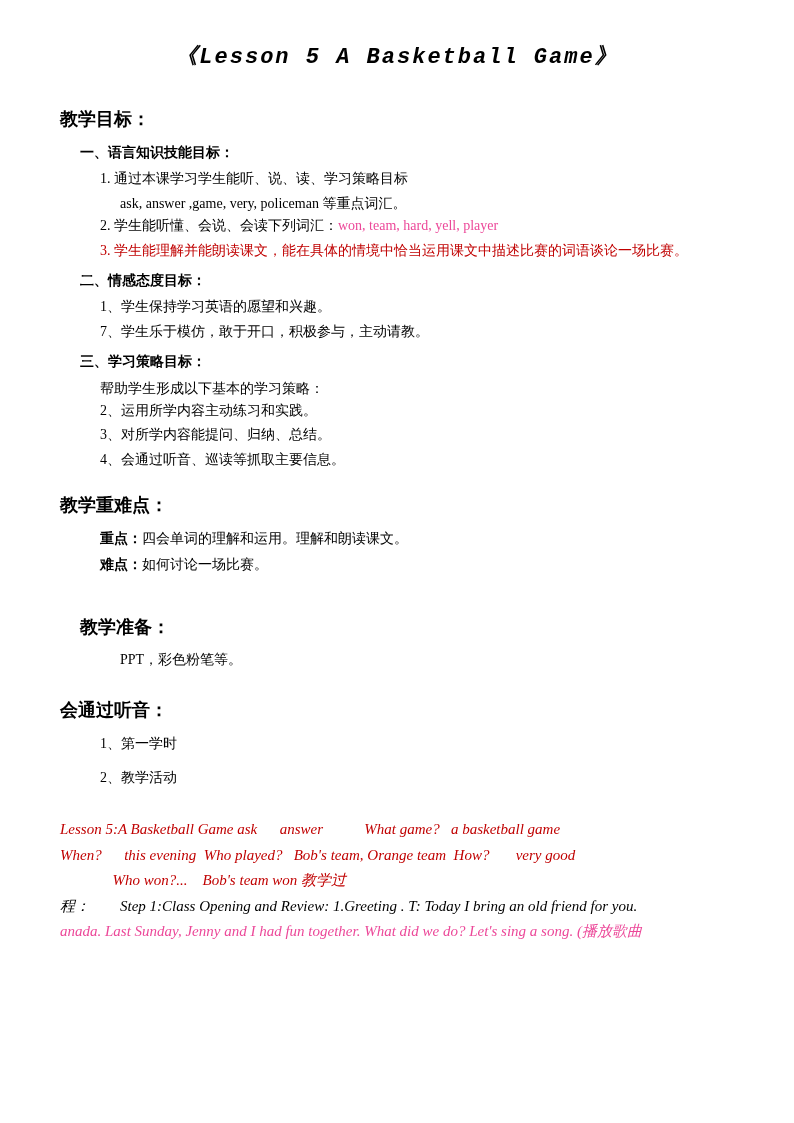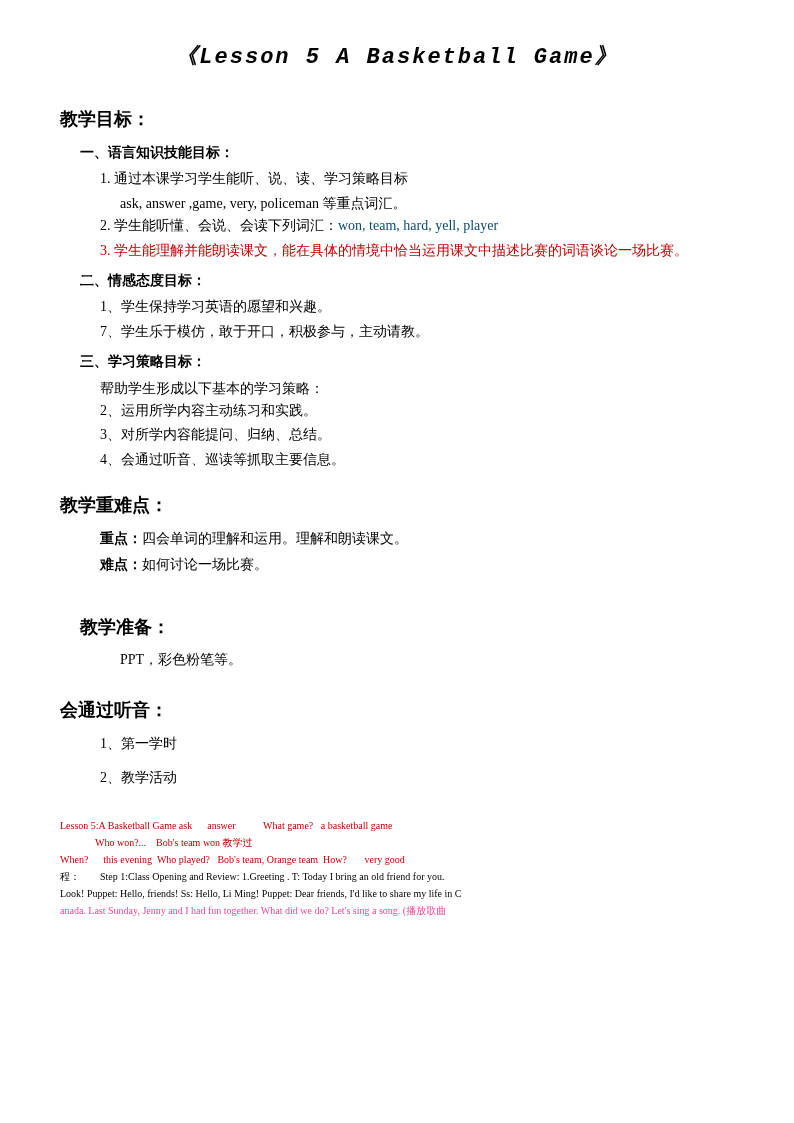--- a/index.html
+++ b/index.html
@@ -47,32 +47,33 @@
       margin-bottom: 2px;
     }
     .list-item-numbered {
       margin-left: 40px;
       margin-bottom: 2px;
     }
     .red-text {
       color: #c00000;
     }
     .blue-text {
-      color: #0c4a6e;
+      color: #ec4899;
     }
     .bold-text {
       font-weight: bold;
     }
     .indent2 { margin-left: 40px; }
     .indent3 { margin-left: 60px; }
     .bottom-section {
       margin-top: 20px;
-      font-size: 10px;
+      font-size: 15px;
       color: #c00000;
       line-height: 1.7;
+      font-style: italic;
     }
   </style>
 </head>
 <body>
 
 <div class="page-title">《Lesson 5  A  Basketball  Game》</div>
 
 <div>
   <div class="section-heading">教学目标：</div>
 
@@ -129,27 +130,24 @@
   <div class="section-heading">会通过听音：</div>
   <div class="indent2" style="margin-bottom: 12px;">1、第一学时</div>
   <div class="indent2">2、教学活动</div>
 </div>
 
 <div class="bottom-section" style="margin-top: 28px;">
   <div style="color:#c00000;">
     Lesson 5:A Basketball Game ask&nbsp;&nbsp;&nbsp;&nbsp;&nbsp;&nbsp;answer&nbsp;&nbsp;&nbsp;&nbsp;&nbsp;&nbsp;&nbsp;&nbsp;&nbsp;&nbsp;&nbsp;What game?&nbsp;&nbsp;&nbsp;a basketball game
   </div>
   <div style="color:#c00000;">
-    &nbsp;&nbsp;&nbsp;&nbsp;&nbsp;&nbsp;&nbsp;&nbsp;&nbsp;&nbsp;&nbsp;&nbsp;&nbsp;&nbsp;Who won?...&nbsp;&nbsp;&nbsp;&nbsp;Bob's team won 教学过
+    When?&nbsp;&nbsp;&nbsp;&nbsp;&nbsp;&nbsp;this evening&nbsp;&nbsp;Who played?&nbsp;&nbsp;&nbsp;Bob's team, Orange team&nbsp;&nbsp;How?&nbsp;&nbsp;&nbsp;&nbsp;&nbsp;&nbsp;&nbsp;very good
   </div>
   <div style="color:#c00000;">
-    When?&nbsp;&nbsp;&nbsp;&nbsp;&nbsp;&nbsp;this evening&nbsp;&nbsp;Who played?&nbsp;&nbsp;&nbsp;Bob's team, Orange team&nbsp;&nbsp;How?&nbsp;&nbsp;&nbsp;&nbsp;&nbsp;&nbsp;&nbsp;very good
+    &nbsp;&nbsp;&nbsp;&nbsp;&nbsp;&nbsp;&nbsp;&nbsp;&nbsp;&nbsp;&nbsp;&nbsp;&nbsp;&nbsp;Who won?...&nbsp;&nbsp;&nbsp;&nbsp;Bob's team won 教学过
   </div>
   <div style="color:#000;">
     程：&nbsp;&nbsp;&nbsp;&nbsp;&nbsp;&nbsp;&nbsp;&nbsp;Step 1:Class Opening and Review:  1.Greeting . T: Today I bring an old friend for you.
-  </div>
-  <div style="color:#000;">
-    Look! Puppet: Hello, friends! Ss: Hello, Li Ming! Puppet: Dear friends, I'd like to share my life in C
   </div>
   <div style="color:#ec4899;">
     anada. Last Sunday, Jenny and I had fun together. What did we do? Let's sing a song. (播放歌曲
   </div>
 </div>
 
 </body></html>

